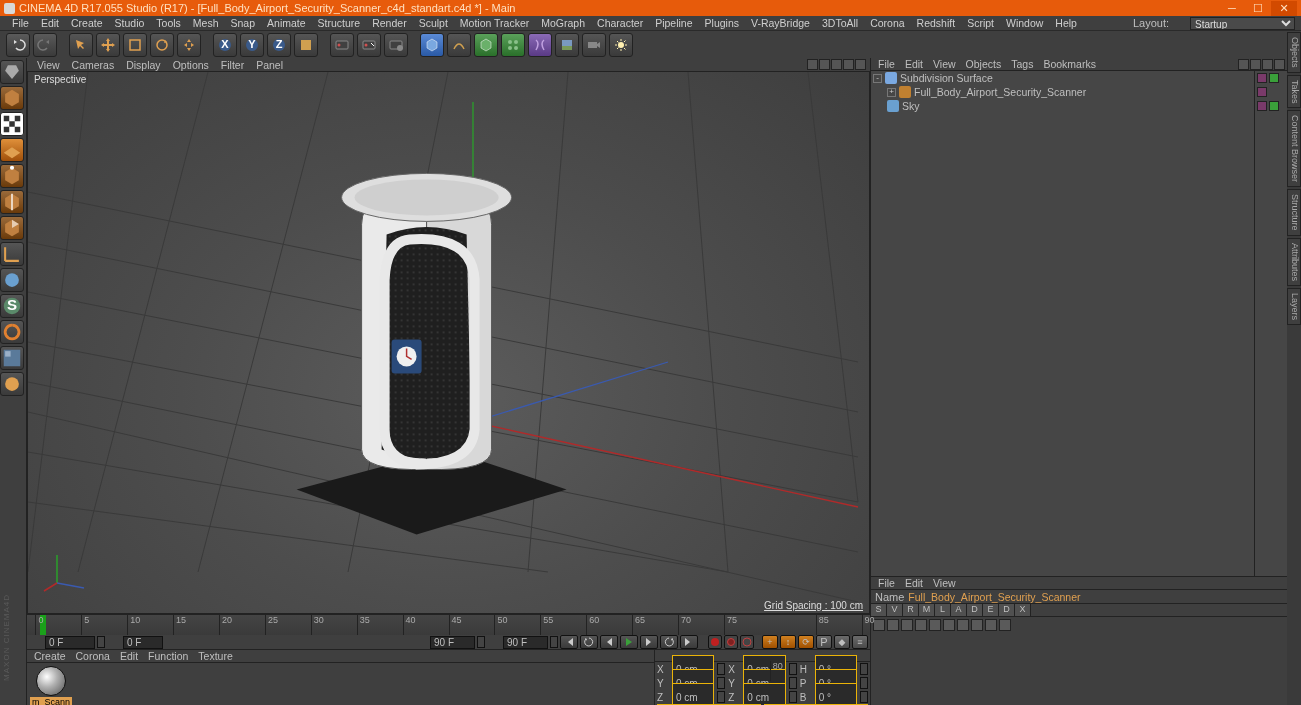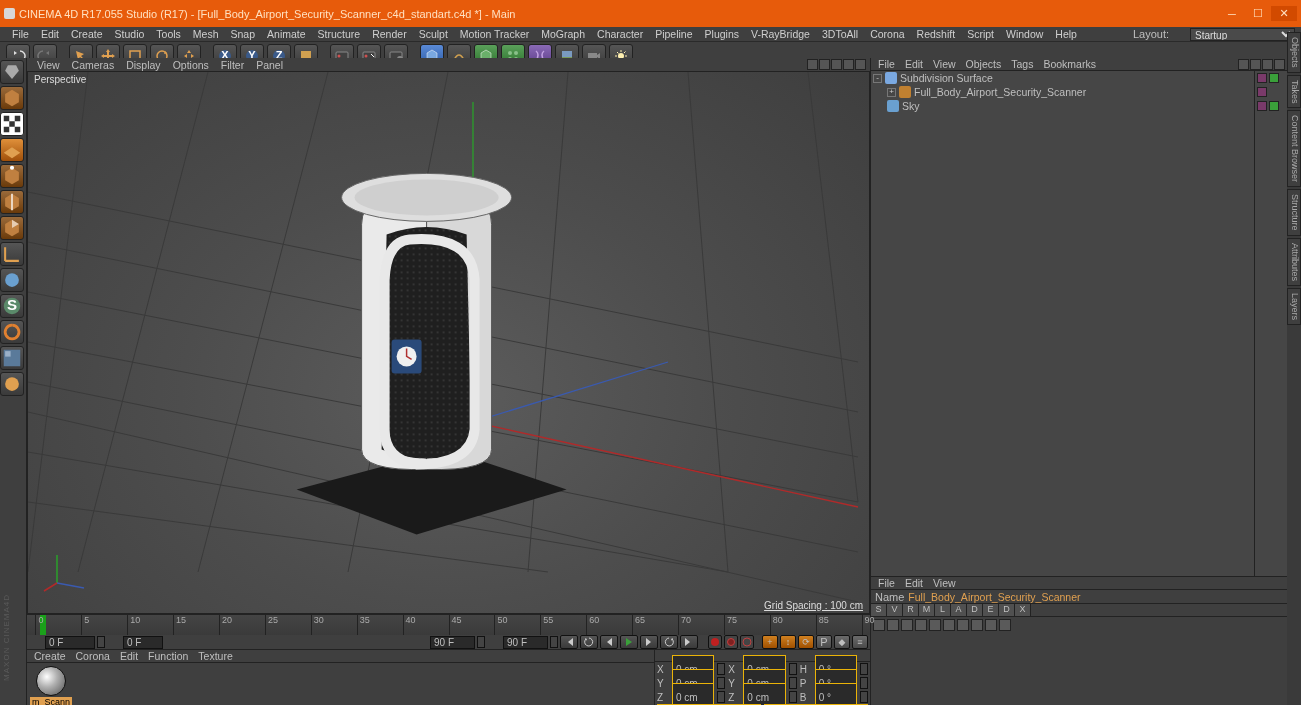--- a/index.html
+++ b/index.html
@@ -12,21 +12,21 @@
     --gray-450:#666666;
     --gray-350:#9a9a9a;
     --gray-200:#c0c0c0;
     --text:#bfbfbf;
     --title-orange:#ffe0c0;
   }
   *{box-sizing:border-box;font-family:"Segoe UI",Arial,sans-serif;font-size:11px;color:var(--text);user-select:none;}
   body{margin:0;width:1301px;height:705px;background:#3a3a3a;overflow:hidden;}
 
   
-  .titlebar{height:27px;background:var(--orange);display:flex;align-items:center;padding:0 4px;}
+  .titlebar{height:16px;background:var(--orange);display:flex;align-items:center;padding:0 4px;}
   .titlebar .app-icon{width:11px;height:11px;background:#d8d8d8;border-radius:2px;margin-right:4px;flex:none;}
   .titlebar .title{color:var(--title-orange);font-size:11px;white-space:nowrap;}
   .titlebar .win-btns{margin-left:auto;display:flex;gap:0;}
   .titlebar .win-btn{width:26px;height:15px;display:flex;align-items:center;justify-content:center;color:var(--title-orange);}
   .titlebar .close{background:#d24a00;}
 
   
   .mainmenu{height:14px;background:var(--gray-700);display:flex;align-items:center;padding:0 6px;gap:0;}
   .mainmenu .mi{padding:0 6px;font-size:10.5px;color:#cfcfcf;}
   .layout-grp{margin-left:auto;display:flex;align-items:center;gap:21px;}
@@ -490,21 +490,21 @@
           <div class="tick" style="left: 33.6667%;">30</div>
           <div class="tick" style="left: 39.1111%;">35</div>
           <div class="tick" style="left: 44.5556%;">40</div>
           <div class="tick" style="left: 50%;">45</div>
           <div class="tick" style="left: 55.4444%;">50</div>
           <div class="tick" style="left: 60.8889%;">55</div>
           <div class="tick" style="left: 66.3333%;">60</div>
           <div class="tick" style="left: 71.7778%;">65</div>
           <div class="tick" style="left: 77.2222%;">70</div>
           <div class="tick" style="left: 82.6667%;">75</div>
-          <div class="tick" style="left: 88.1111%;">80</div>
+          <div class="tick" style="left: 88.1111%; margin-top: 46px;">80</div>
           <div class="tick" style="left: 93.5556%;">85</div>
           <div class="tick" style="left: 99%;">90</div>
         </div>
     </div>
 
     <div class="playrow">
       <div class="numbox">0 F</div>
       <div class="cspin"></div>
       <div class="numbox" style="width:40px">0 F</div>
       <div class="spacer"></div>

